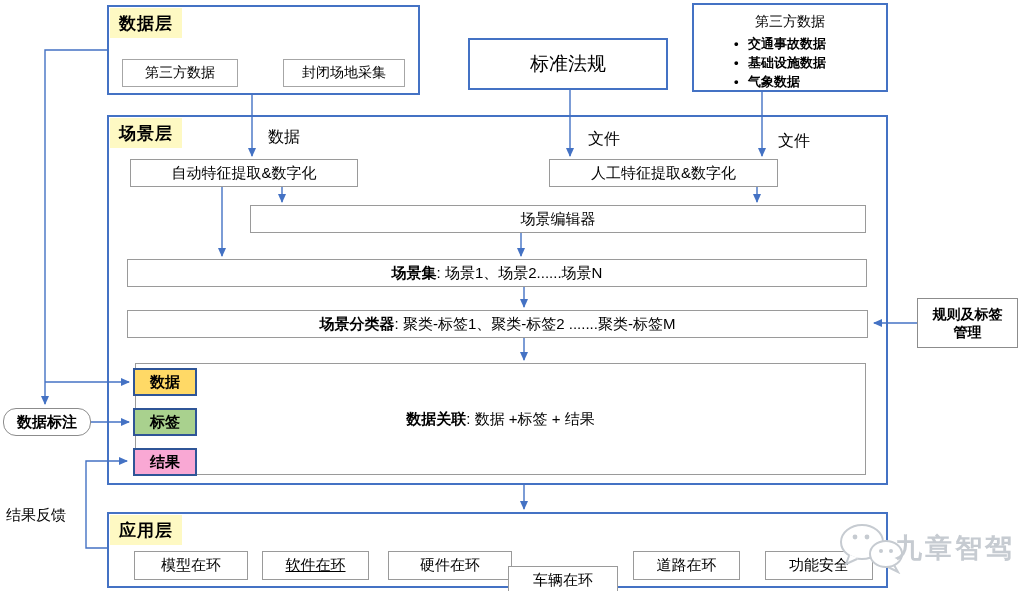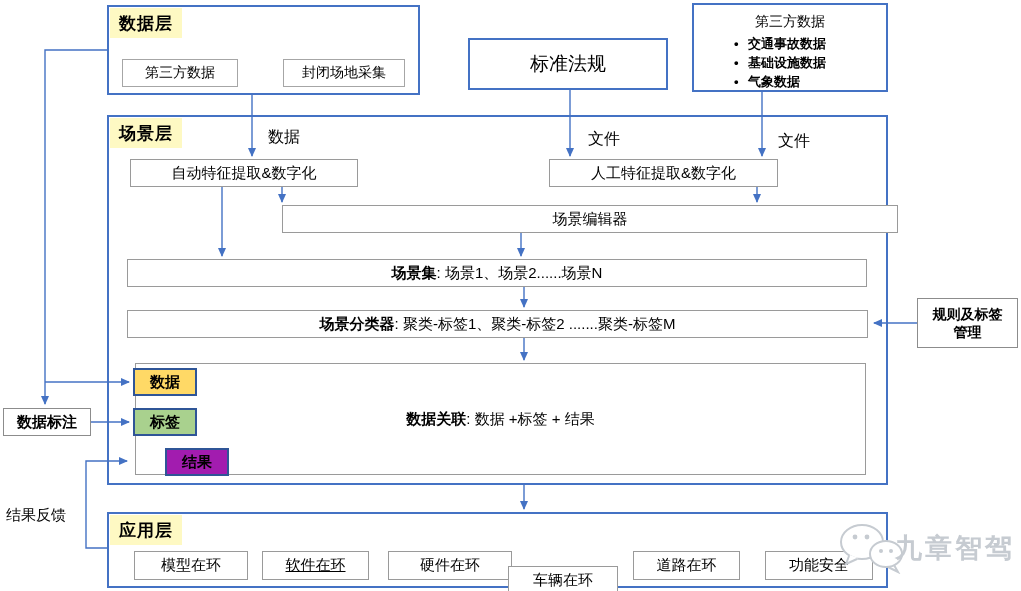--- a/index.html
+++ b/index.html
@@ -77,21 +77,21 @@
   <div class="lbl" style="left:588px;top:129px;">文件</div>
   <div class="lbl" style="left:778px;top:131px;">文件</div>
 
   <div class="rowbox txt14" style="left:130px;top:159px;width:228px;height:28px;">
     <span>自动特征提取&amp;数字化</span>
   </div>
   <div class="rowbox txt14" style="left:549px;top:159px;width:229px;height:28px;">
     <span>人工特征提取&amp;数字化</span>
   </div>
 
-  <div class="rowbox txt14" style="left:250px;top:205px;width:616px;height:28px;margin-left:32px;">
+  <div class="rowbox txt14" style="left:250px;top:205px;width:616px;height:28px;">
     <span>场景编辑器</span>
   </div>
 
   <div class="rowbox txt15" style="left:127px;top:259px;width:740px;height:28px;">
     <span><b>场景集</b><span>: 场景1、场景2......场景N</span></span>
   </div>
 
   <div class="rowbox txt15" style="left:127px;top:310px;width:741px;height:28px;">
     <span><b>场景分类器</b><span>: 聚类-标签1、聚类-标签2 .......聚类-标签M</span></span>
   </div>
@@ -99,32 +99,32 @@
   <div class="rowbox txt15" style="left:135px;top:363px;width:731px;height:112px;">
     <span><b>数据关联</b><span>: 数据 +标签 + 结果</span></span>
   </div>
 
   <div class="chip" style="left: 133px; top: 368px; background-color: rgb(255, 217, 102);">
     <span>数据</span>
   </div>
   <div class="chip" style="left: 133px; top: 408px; background-color: rgb(169, 209, 142);">
     <span>标签</span>
   </div>
-  <div class="chip" style="left: 133px; top: 448px; background-color: #a21caf; margin-left: 32px;">
+  <div class="chip" style="left: 133px; top: 448px; background-color: #f9a8d4;">
     <span>结果</span>
   </div>
 
   <div class="box gray2" style="left:917px;top:298px;width:101px;height:50px;
        display:flex;flex-direction:column;align-items:center;justify-content:center;
        font-weight:bold;font-size:14px;line-height:18px;">
     <span>规则及标签</span>
     <span>管理</span>
   </div>
 
-  <div class="box gray2 center" style="left:3px;top:408px;width:88px;height:28px;font-weight:bold;font-size:15px;">
+  <div class="box gray2 center" style="left:3px;top:408px;width:88px;height:28px;font-weight:bold;font-size:15px;border-radius:13px;">
     <span>数据标注</span>
   </div>
   <div class="lbl" style="left:6px;top:506px;font-size:15px;">结果反馈</div>
 
   <div class="box blue" style="left:107px;top:512px;width:781px;height:76px;"></div>
   <div class="hdr-chip" style="left:110px;top:515px;height:30px;">
     <span>应用层</span>
   </div>
   <div class="rowbox txt14" style="left:134px;top:551px;width:114px;height:29px;">
     <span>模型在环</span>

